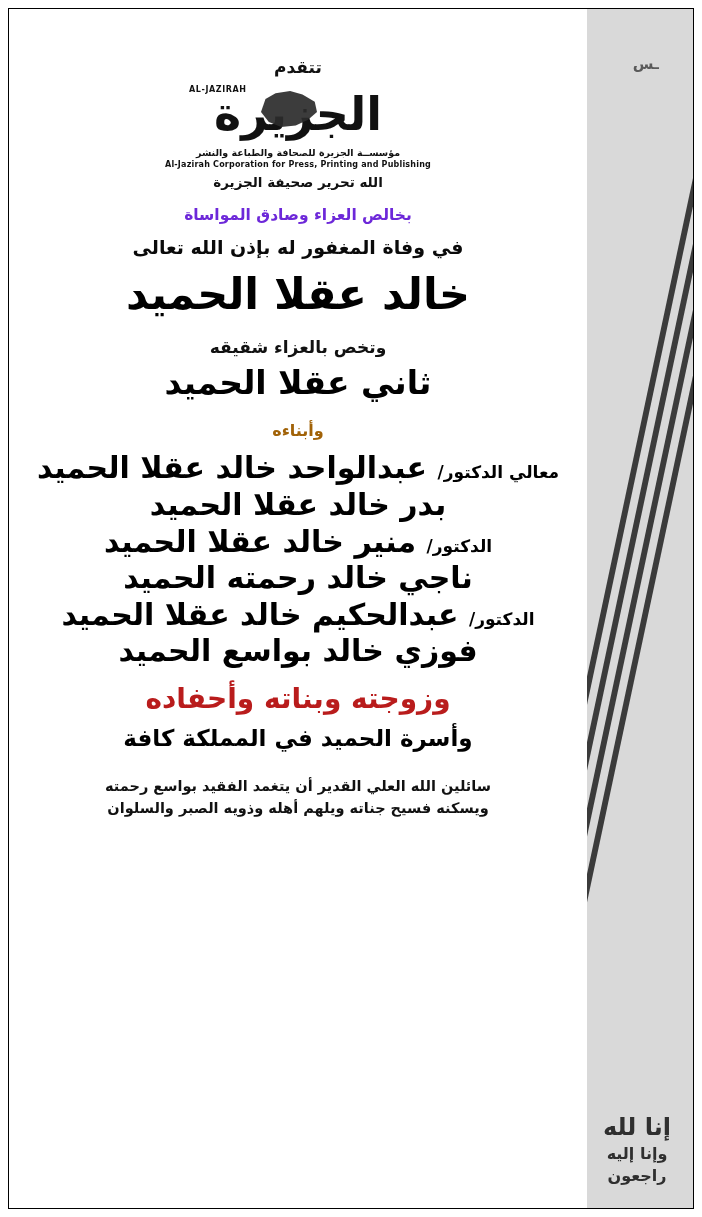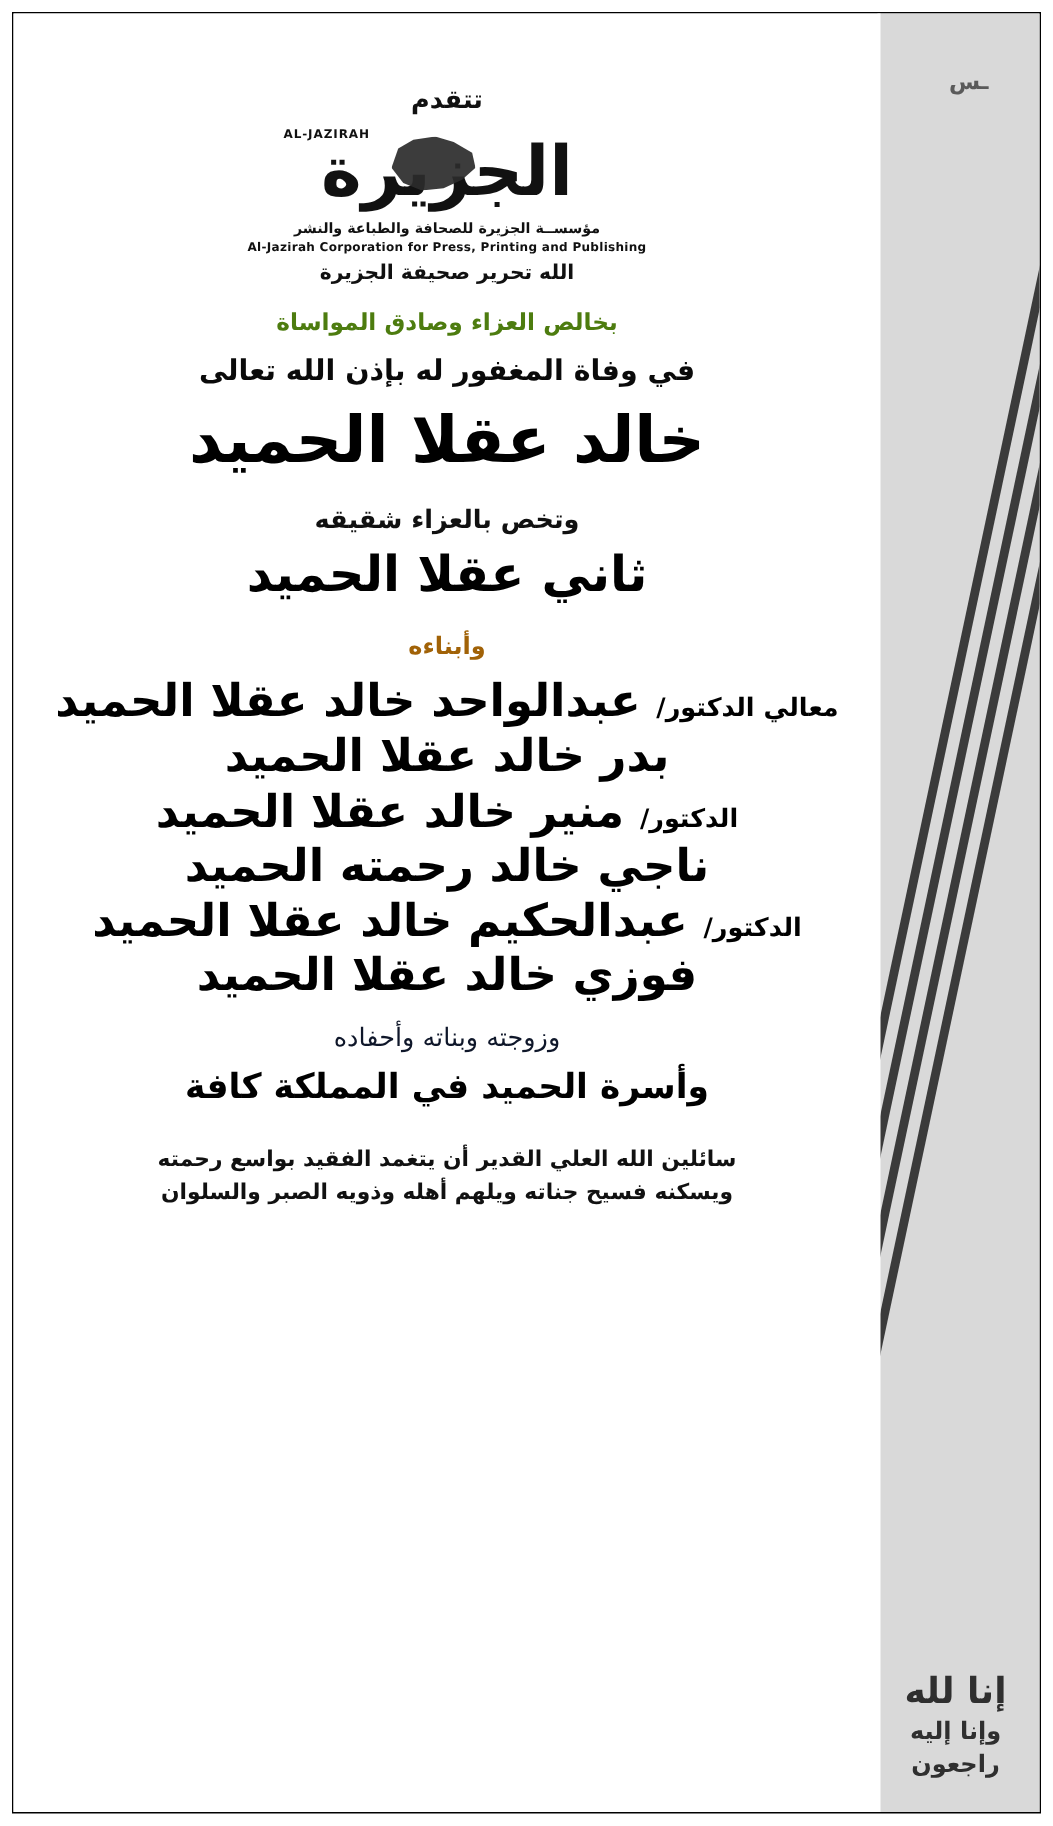--- a/index.html
+++ b/index.html
@@ -135,21 +135,21 @@
     font-weight: bold;
     color: #111;
     margin-top: 5px;
   }
 
   
   .line-condolence {
     margin-top: 16px;
     font-size: 15.5px;
     font-weight: bold;
-    color: #4d7c0f;
+    color: #6d28d9;
   }
   .line-death {
     margin-top: 12px;
     font-size: 19px;
     font-weight: bold;
     color: #0a0a0a;
   }
   .deceased-name {
     margin-top: 14px;
     font-size: 43px;
@@ -191,23 +191,23 @@
     white-space: nowrap;
   }
   .son .title {
     font-size: 17px;
     font-weight: bold;
     letter-spacing: 0;
   }
 
   .line-family-1 {
     margin-top: 12px;
-    font-size: 17px;
-    font-weight: normal;
-    color: #0f172a;
+    font-size: 28px;
+    font-weight: bold;
+    color: #b91c1c;
   }
   .line-family-2 {
     margin-top: 10px;
     font-size: 23px;
     font-weight: bold;
     color: #000;
   }
 
   .prayer {
     margin-top: 24px;
@@ -228,21 +228,21 @@
     font-weight: bold;
     line-height: 1.25;
   }
   .verse .v1 { font-size: 24px; display: block; }
   .verse .v2 { font-size: 16px; display: block; margin-top: 2px; }
   .verse .v3 { font-size: 16px; display: block; margin-top: 2px; }
 
   .band-char {
     position: absolute;
     right: 34px;
-    top: 36px;
+    top: 46px;
     font-size: 15px;
     color: #5a5a5a;
     font-weight: bold;
   }
 </style>
 </head>
 <body>
 
 <div class="page">
 
@@ -305,21 +305,21 @@
       <div class="son">
         <span class="title"></span>
         <span>ناجي خالد رحمته الحميد</span>
       </div>
       <div class="son">
         <span class="title">الدكتور/</span>
         <span>عبدالحكيم خالد عقلا الحميد</span>
       </div>
       <div class="son">
         <span class="title"></span>
-        <span>فوزي خالد عقلا الحميد</span>
+        <span>فوزي خالد بواسع الحميد</span>
       </div>
     </div>
 
     <div class="line-family-1">وزوجته وبناته وأحفاده</div>
     <div class="line-family-2">وأسرة الحميد في المملكة كافة</div>
 
     <div class="prayer">
       <div>سائلين الله العلي القدير أن يتغمد الفقيد بواسع رحمته</div>
       <div>ويسكنه فسيح جناته ويلهم أهله وذويه الصبر والسلوان</div>
     </div>

